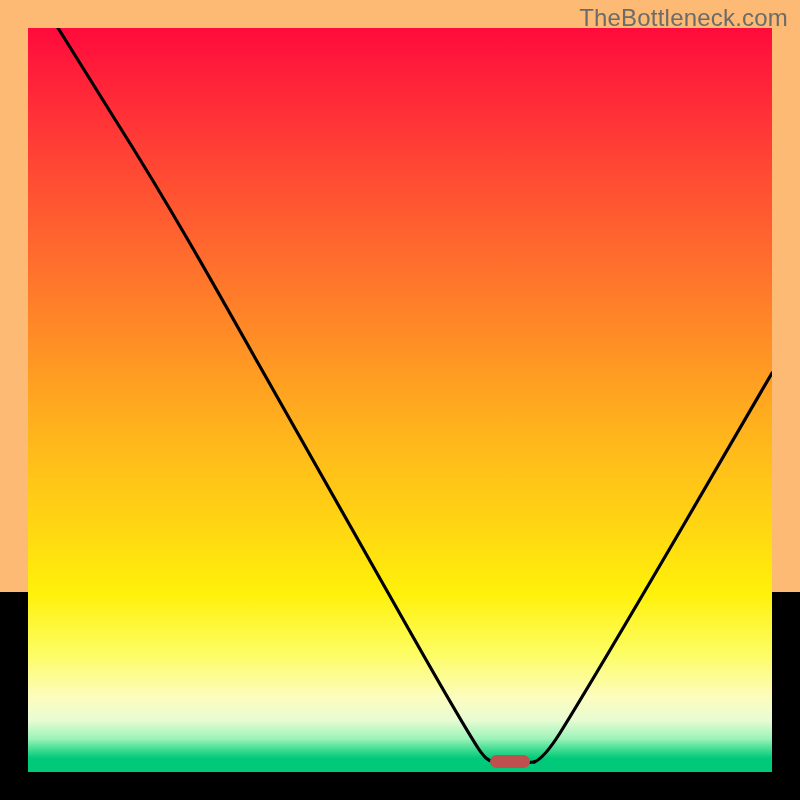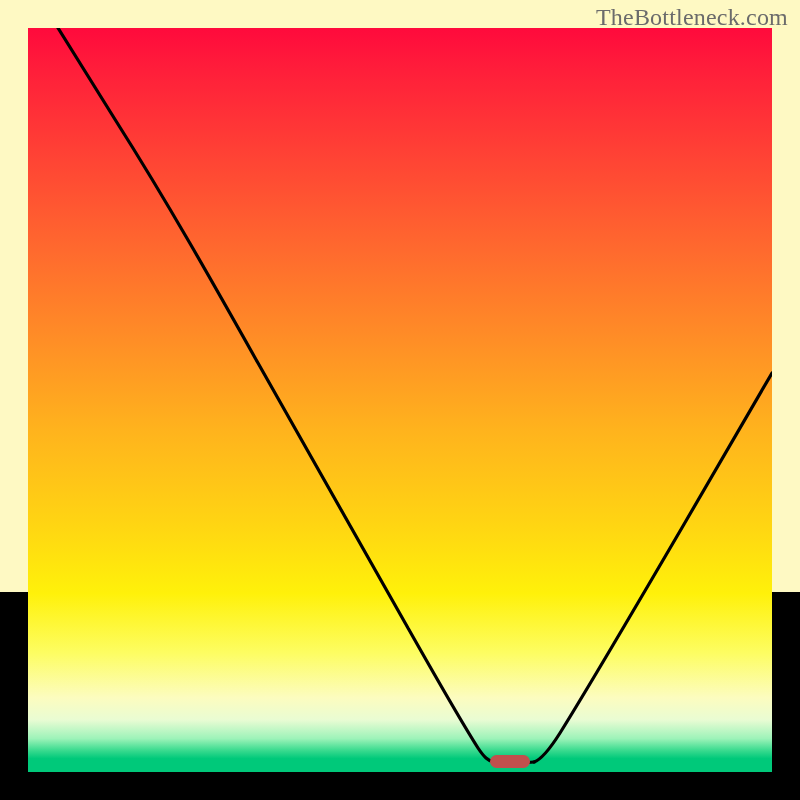--- a/index.html
+++ b/index.html
@@ -8,22 +8,21 @@
     width: 800px;
     height: 800px;
     background: #000;
     overflow: hidden;
     font-family: Arial, Helvetica, sans-serif;
   }
   .frame {
     position: relative;
     width: 800px;
     height: 592px;
-    background: #fef9c3;
-    font-family: Liberation Serif, serif;
+    background: #fdba74;
   }
   .watermark {
     position: absolute;
     top: 4px;
     right: 12px;
     color: #6b6b6b;
     font-size: 24px;
     font-weight: 500;
     letter-spacing: 0.2px;
     user-select: none;

